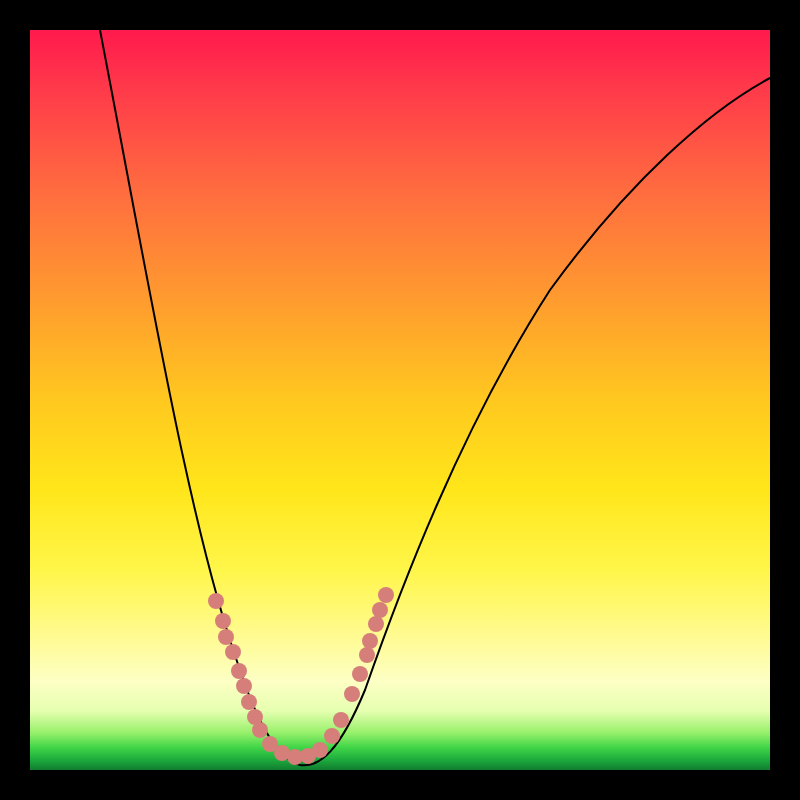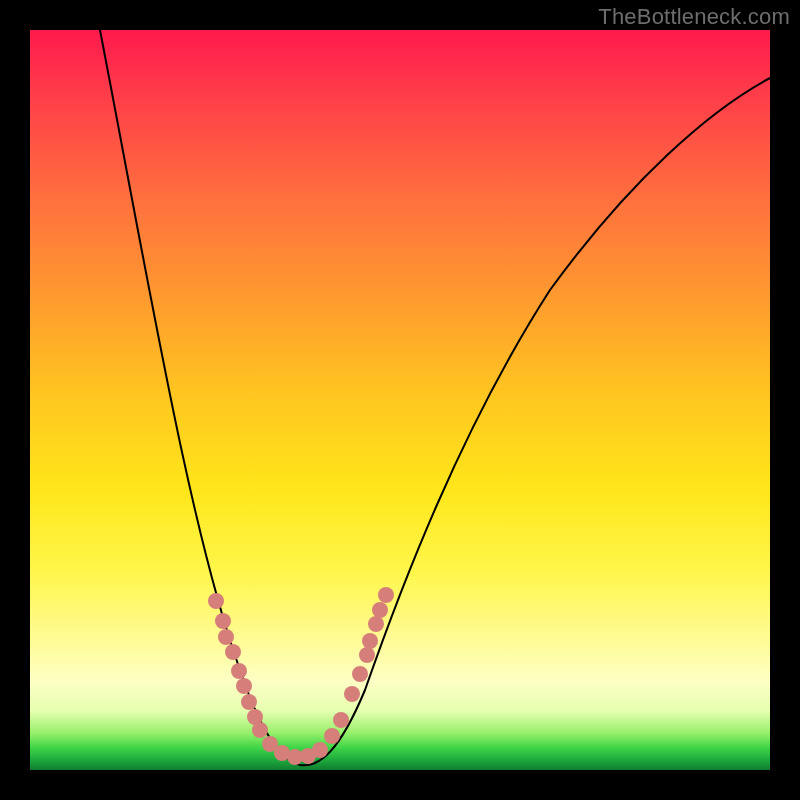--- a/index.html
+++ b/index.html
@@ -53,21 +53,20 @@
     font-size: 22px;
     font-weight: 500;
     letter-spacing: 0.2px;
   }
 </style>
 </head>
 <body>
 
 <div class="frame">
 
-  <div class="watermark">TheBottleneck.com</div>
 
   <div class="plot">
     <svg class="curve" viewBox="0 0 740 740" preserveAspectRatio="none">
       <path fill="none" stroke="#000" stroke-width="2" d="M 70 0 C 120 260, 160 500, 210 640 C 230 700, 250 730, 270 735 C 290 738, 310 720, 335 660 C 370 560, 430 400, 520 260 C 600 150, 680 80, 740 48"></path>
       <g id="markers">
           <circle cx="186" cy="571" r="8" fill="#d67f7a"></circle>
           <circle cx="193" cy="591" r="8" fill="#d67f7a"></circle>
           <circle cx="196" cy="607" r="8" fill="#d67f7a"></circle>
           <circle cx="203" cy="622" r="8" fill="#d67f7a"></circle>
           <circle cx="209" cy="641" r="8" fill="#d67f7a"></circle>

